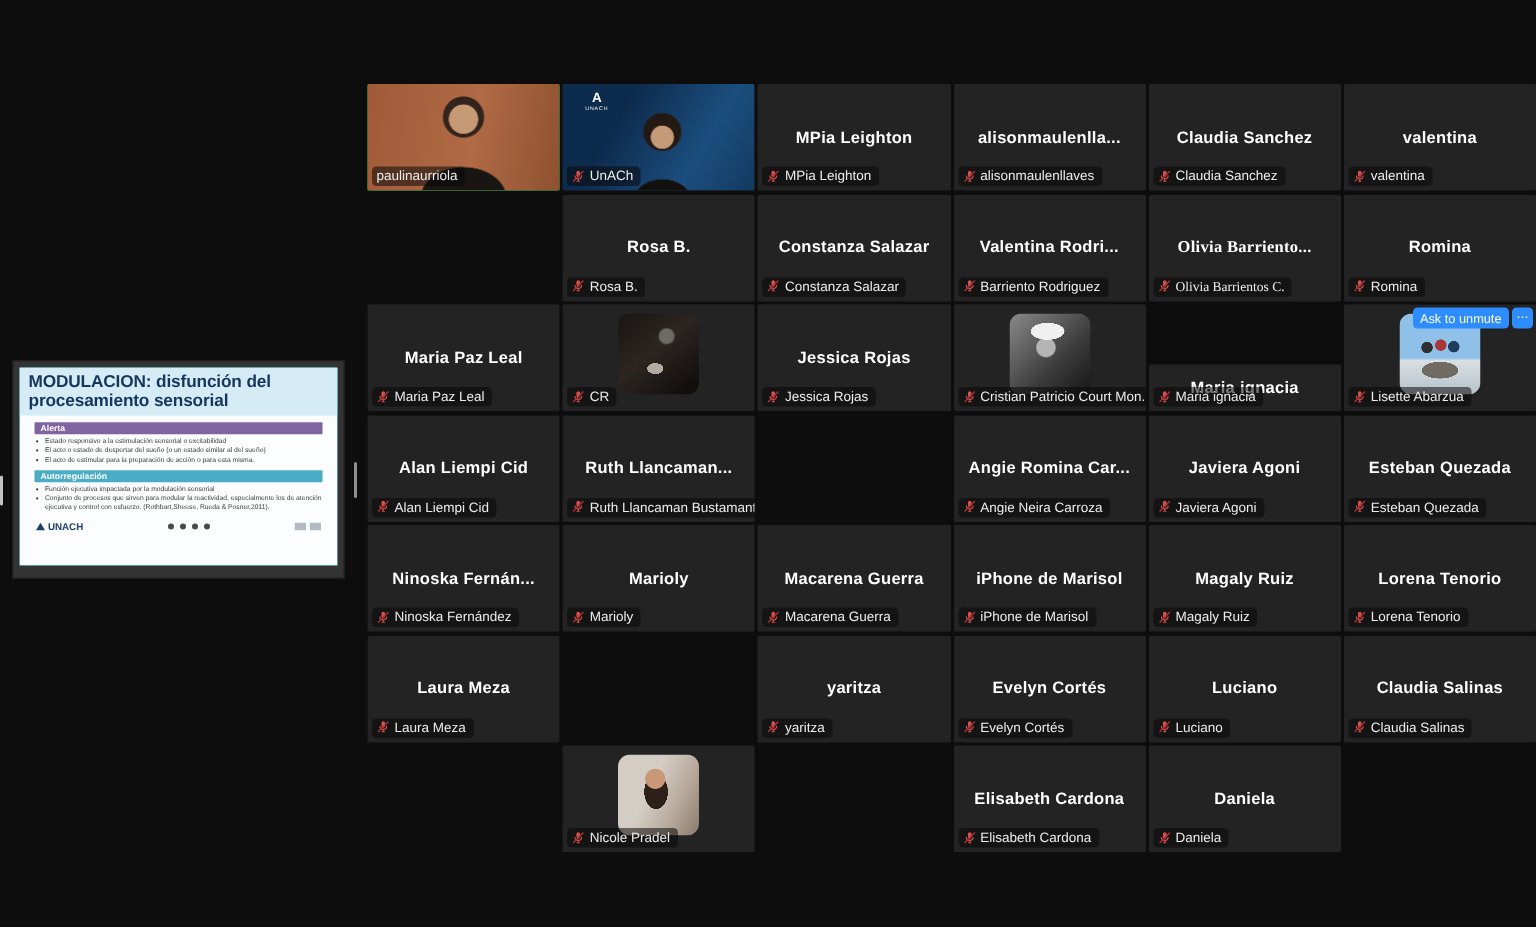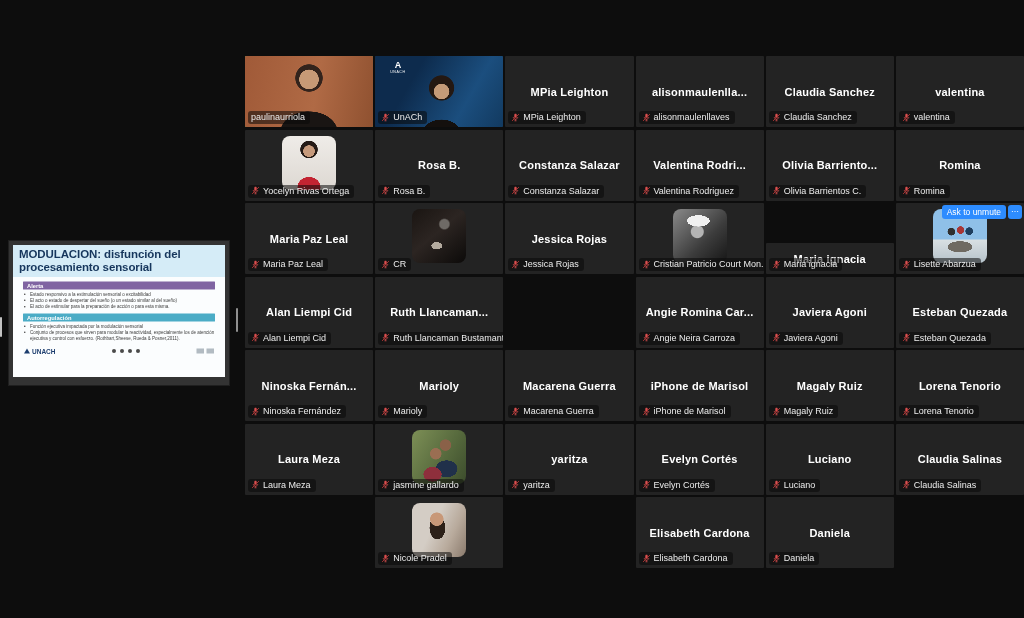--- a/index.html
+++ b/index.html
@@ -254,34 +254,20 @@
     <div class="tile-label">
       <svg class="mic" width="9" height="9" viewBox="0 0 12 12">
         <path d="M6 1.1c-.9 0-1.6.7-1.6 1.6v2.5c0 .9.7 1.6 1.6 1.6s1.6-.7 1.6-1.6V2.7C7.6 1.8 6.9 1.1 6 1.1z" fill="#d94f4f"></path>
         <path d="M3 5.3c0 1.7 1.3 3 3 3s3-1.3 3-3" stroke="#d94f4f" fill="none" stroke-width="1"></path>
         <path d="M6 8.3v1.8M4.6 10.4h2.8" stroke="#d94f4f" stroke-width="1"></path>
         <path d="M1.4 10.6 10.6 1.4" stroke="#a83232" stroke-width="1.3"></path>
       </svg>
       <span class="lbl">valentina</span>
     </div>
   </div>
-    <div class="tile type-avatar" style="grid-area: 2 / 1;">
-
-    <div class="tile-avatar art-yocelyn"></div>
-
-    <div class="tile-label">
-      <svg class="mic" width="9" height="9" viewBox="0 0 12 12">
-        <path d="M6 1.1c-.9 0-1.6.7-1.6 1.6v2.5c0 .9.7 1.6 1.6 1.6s1.6-.7 1.6-1.6V2.7C7.6 1.8 6.9 1.1 6 1.1z" fill="#d94f4f"></path>
-        <path d="M3 5.3c0 1.7 1.3 3 3 3s3-1.3 3-3" stroke="#d94f4f" fill="none" stroke-width="1"></path>
-        <path d="M6 8.3v1.8M4.6 10.4h2.8" stroke="#d94f4f" stroke-width="1"></path>
-        <path d="M1.4 10.6 10.6 1.4" stroke="#a83232" stroke-width="1.3"></path>
-      </svg>
-      <span class="lbl">Yocelyn Rivas Ortega</span>
-    </div>
-  </div>
     <div class="tile type-name" style="grid-area: 2 / 2;">
 
     <div class="tile-name">Rosa B.</div>
 
     <div class="tile-label">
       <svg class="mic" width="9" height="9" viewBox="0 0 12 12">
         <path d="M6 1.1c-.9 0-1.6.7-1.6 1.6v2.5c0 .9.7 1.6 1.6 1.6s1.6-.7 1.6-1.6V2.7C7.6 1.8 6.9 1.1 6 1.1z" fill="#d94f4f"></path>
         <path d="M3 5.3c0 1.7 1.3 3 3 3s3-1.3 3-3" stroke="#d94f4f" fill="none" stroke-width="1"></path>
         <path d="M6 8.3v1.8M4.6 10.4h2.8" stroke="#d94f4f" stroke-width="1"></path>
         <path d="M1.4 10.6 10.6 1.4" stroke="#a83232" stroke-width="1.3"></path>
@@ -307,24 +293,24 @@
 
     <div class="tile-name">Valentina Rodri...</div>
 
     <div class="tile-label">
       <svg class="mic" width="9" height="9" viewBox="0 0 12 12">
         <path d="M6 1.1c-.9 0-1.6.7-1.6 1.6v2.5c0 .9.7 1.6 1.6 1.6s1.6-.7 1.6-1.6V2.7C7.6 1.8 6.9 1.1 6 1.1z" fill="#d94f4f"></path>
         <path d="M3 5.3c0 1.7 1.3 3 3 3s3-1.3 3-3" stroke="#d94f4f" fill="none" stroke-width="1"></path>
         <path d="M6 8.3v1.8M4.6 10.4h2.8" stroke="#d94f4f" stroke-width="1"></path>
         <path d="M1.4 10.6 10.6 1.4" stroke="#a83232" stroke-width="1.3"></path>
       </svg>
-      <span class="lbl">Valentina Rodriguez</span>
-    </div>
-  </div>
-    <div class="tile type-name" style="grid-area: 2 / 5;">
+      <span class="lbl">Barriento Rodriguez</span>
+    </div>
+  </div>
+    <div class="tile type-name" style="grid-area: 2 / 5; font-family: Liberation Serif, serif;">
 
     <div class="tile-name">Olivia Barriento...</div>
 
     <div class="tile-label">
       <svg class="mic" width="9" height="9" viewBox="0 0 12 12">
         <path d="M6 1.1c-.9 0-1.6.7-1.6 1.6v2.5c0 .9.7 1.6 1.6 1.6s1.6-.7 1.6-1.6V2.7C7.6 1.8 6.9 1.1 6 1.1z" fill="#d94f4f"></path>
         <path d="M3 5.3c0 1.7 1.3 3 3 3s3-1.3 3-3" stroke="#d94f4f" fill="none" stroke-width="1"></path>
         <path d="M6 8.3v1.8M4.6 10.4h2.8" stroke="#d94f4f" stroke-width="1"></path>
         <path d="M1.4 10.6 10.6 1.4" stroke="#a83232" stroke-width="1.3"></path>
       </svg>
@@ -594,34 +580,20 @@
     <div class="tile-label">
       <svg class="mic" width="9" height="9" viewBox="0 0 12 12">
         <path d="M6 1.1c-.9 0-1.6.7-1.6 1.6v2.5c0 .9.7 1.6 1.6 1.6s1.6-.7 1.6-1.6V2.7C7.6 1.8 6.9 1.1 6 1.1z" fill="#d94f4f"></path>
         <path d="M3 5.3c0 1.7 1.3 3 3 3s3-1.3 3-3" stroke="#d94f4f" fill="none" stroke-width="1"></path>
         <path d="M6 8.3v1.8M4.6 10.4h2.8" stroke="#d94f4f" stroke-width="1"></path>
         <path d="M1.4 10.6 10.6 1.4" stroke="#a83232" stroke-width="1.3"></path>
       </svg>
       <span class="lbl">Laura Meza</span>
     </div>
   </div>
-    <div class="tile type-avatar" style="grid-area: 6 / 2;">
-
-    <div class="tile-avatar art-jasmine"></div>
-
-    <div class="tile-label">
-      <svg class="mic" width="9" height="9" viewBox="0 0 12 12">
-        <path d="M6 1.1c-.9 0-1.6.7-1.6 1.6v2.5c0 .9.7 1.6 1.6 1.6s1.6-.7 1.6-1.6V2.7C7.6 1.8 6.9 1.1 6 1.1z" fill="#d94f4f"></path>
-        <path d="M3 5.3c0 1.7 1.3 3 3 3s3-1.3 3-3" stroke="#d94f4f" fill="none" stroke-width="1"></path>
-        <path d="M6 8.3v1.8M4.6 10.4h2.8" stroke="#d94f4f" stroke-width="1"></path>
-        <path d="M1.4 10.6 10.6 1.4" stroke="#a83232" stroke-width="1.3"></path>
-      </svg>
-      <span class="lbl">jasmine gallardo</span>
-    </div>
-  </div>
     <div class="tile type-name" style="grid-area: 6 / 3;">
 
     <div class="tile-name">yaritza</div>
 
     <div class="tile-label">
       <svg class="mic" width="9" height="9" viewBox="0 0 12 12">
         <path d="M6 1.1c-.9 0-1.6.7-1.6 1.6v2.5c0 .9.7 1.6 1.6 1.6s1.6-.7 1.6-1.6V2.7C7.6 1.8 6.9 1.1 6 1.1z" fill="#d94f4f"></path>
         <path d="M3 5.3c0 1.7 1.3 3 3 3s3-1.3 3-3" stroke="#d94f4f" fill="none" stroke-width="1"></path>
         <path d="M6 8.3v1.8M4.6 10.4h2.8" stroke="#d94f4f" stroke-width="1"></path>
         <path d="M1.4 10.6 10.6 1.4" stroke="#a83232" stroke-width="1.3"></path>

